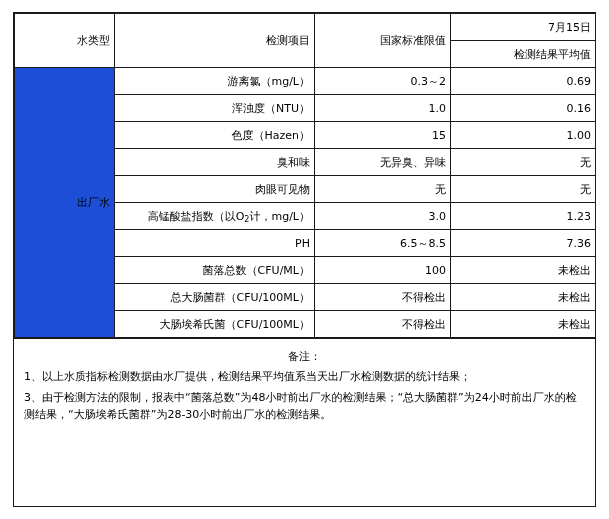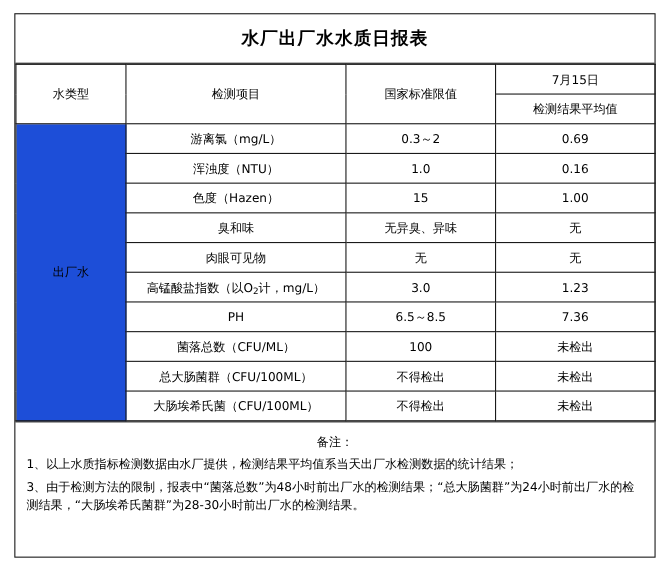--- a/index.html
+++ b/index.html
@@ -42,21 +42,21 @@
   table.report {
     border-collapse: collapse;
     table-layout: fixed;
     width: 100%;
   }
   table.report td, table.report th {
     border: 1px solid #1a1a1a;
     font-size: 11px;
     font-weight: normal;
     padding: 0 4px;
-    text-align: center;
+    text-align: right;
     vertical-align: middle;
     height: 26px;
   }
   .col-type { width: 100px; }
   .col-item { width: 200px; }
   .col-std  { width: 136px; }
   .col-res  { width: 145px; }
 
   .head-cell {
     font-size: 12px;
@@ -107,23 +107,20 @@
     position: relative;
     top: 2px;
   }
 </style>
 </head>
 <body>
 
 <div class="page">
   <div class="report-frame">
 
-    <div class="title-bar">
-      <div class="title-text">水厂出厂水水质日报表</div>
-    </div>
 
     <table class="report">
       <colgroup>
         <col class="col-type">
         <col class="col-item">
         <col class="col-std">
         <col class="col-res">
       </colgroup>
       <tbody>
         <tr>

